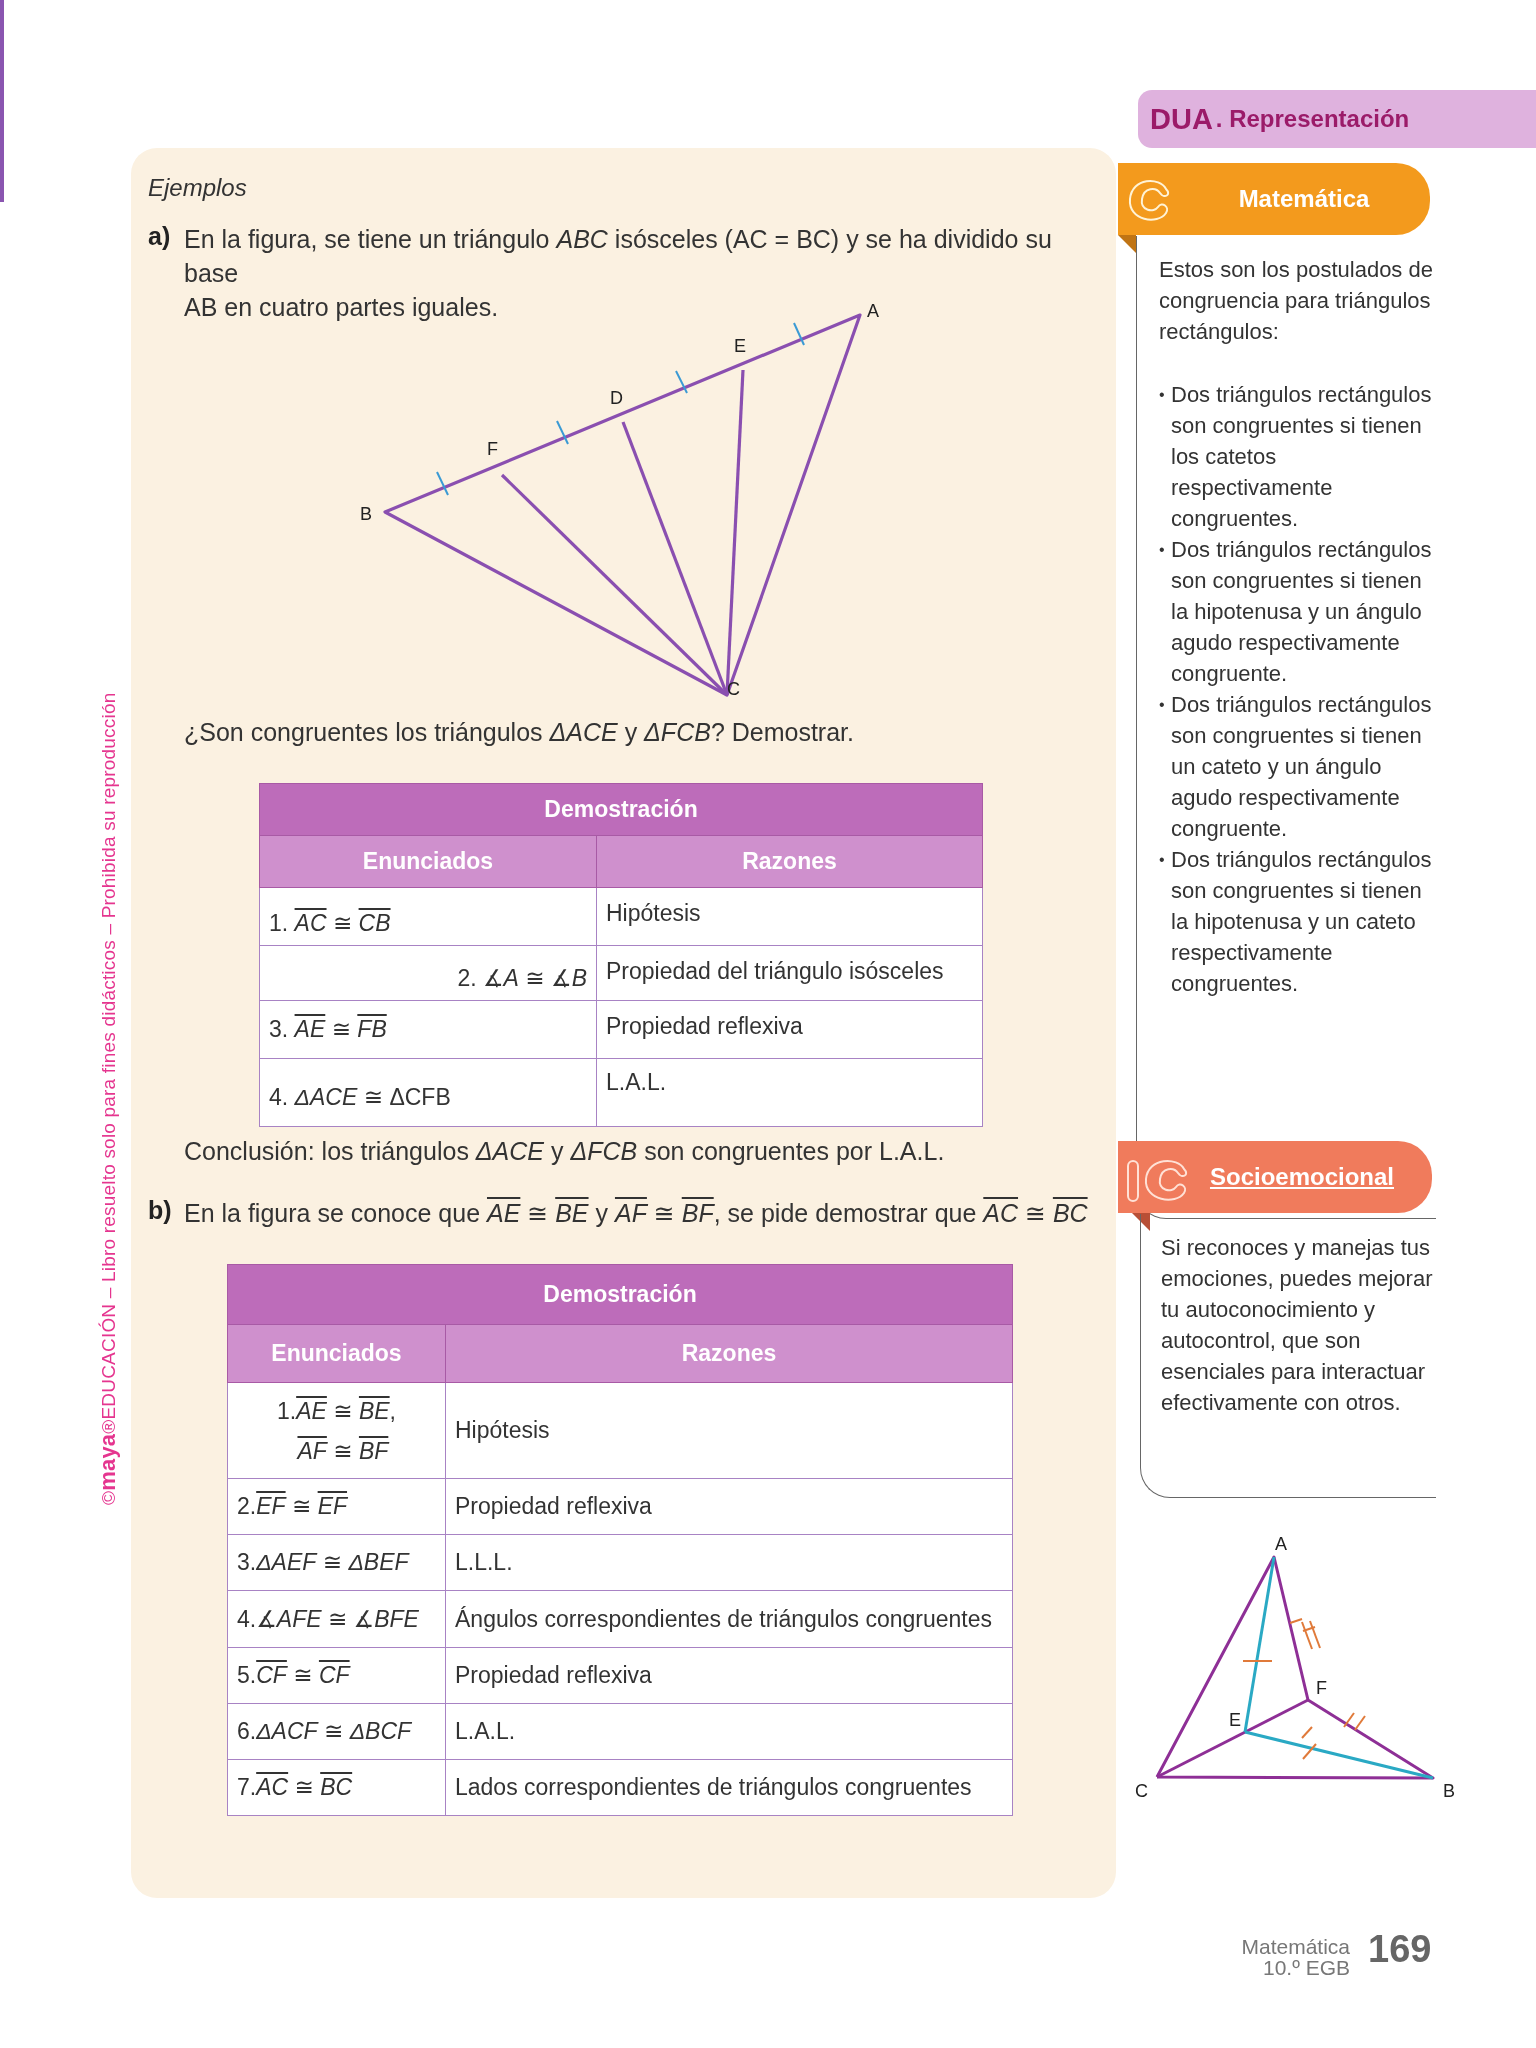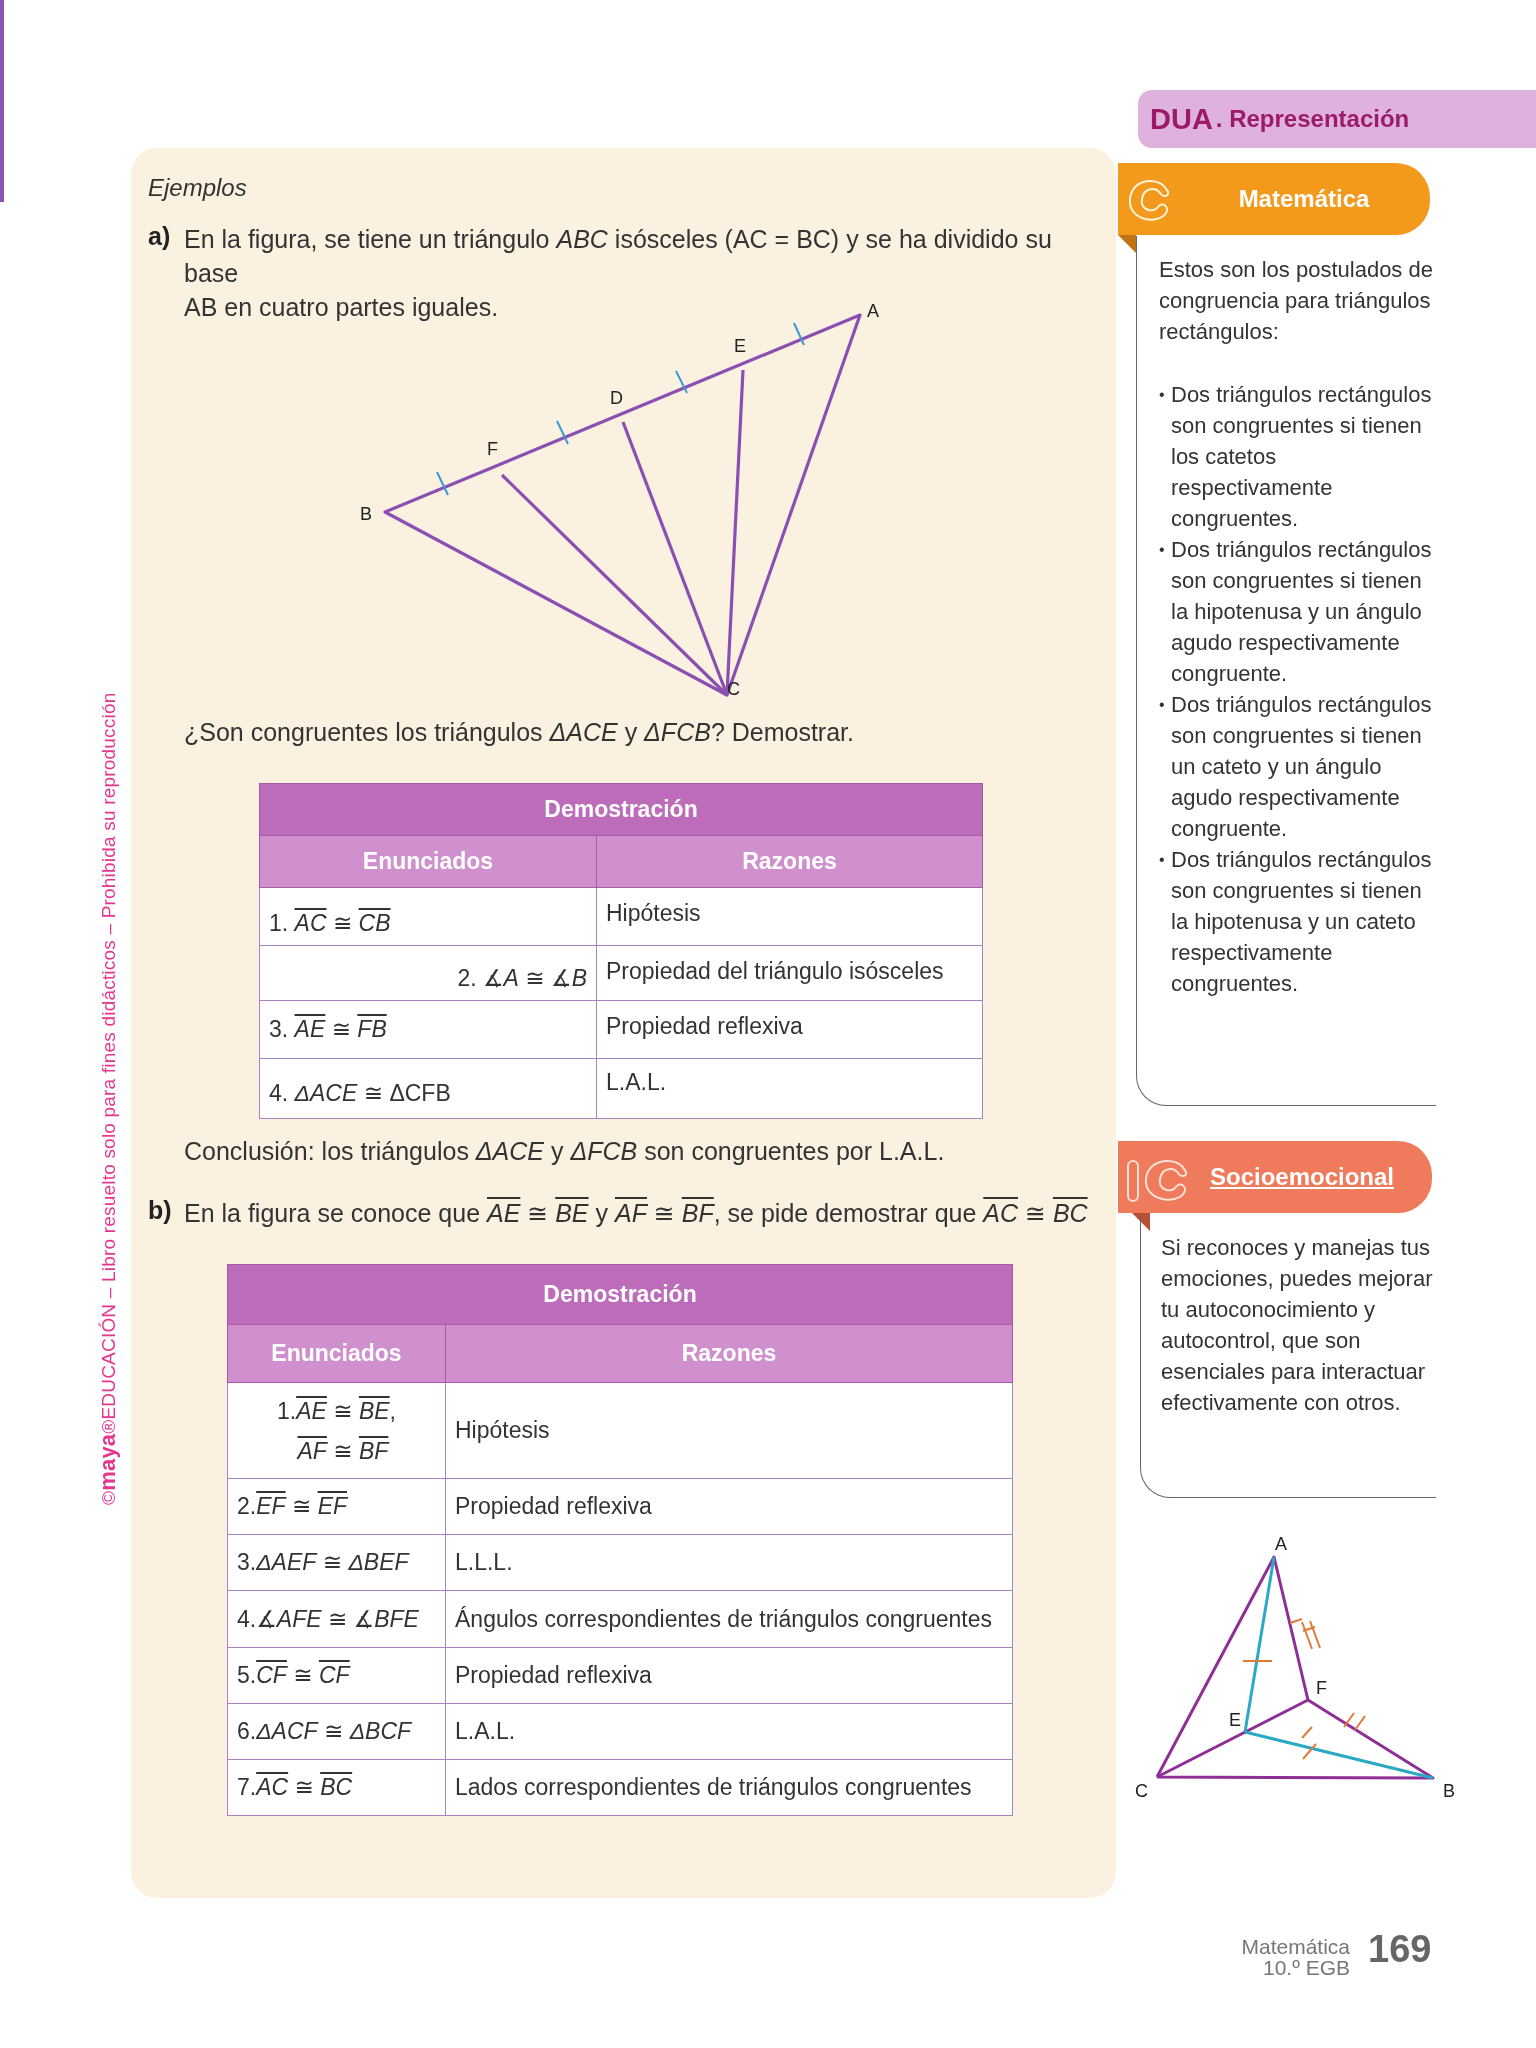--- a/index.html
+++ b/index.html
@@ -124,21 +124,21 @@
     <td style="vertical-align:top; padding-top:12px;">Hipótesis</td>
   </tr>
   <tr style="height:55px;">
     <td class="st" style="padding-top:10px;text-align:right;"><span>2.</span> <i>∡A</i> <span>≅</span> <i>∡B</i></td>
     <td style="vertical-align:top; padding-top:12px;">Propiedad del triángulo isósceles</td>
   </tr>
   <tr style="height:58px;">
     <td class="st" style=""><span>3.</span> <span class="ov">AE</span> <span>≅</span> <span class="ov">FB</span></td>
     <td style="vertical-align:top; padding-top:12px;">Propiedad reflexiva</td>
   </tr>
-  <tr style="height:60px;margin-top:9px;">
+  <tr style="height:68px;margin-top:9px;">
     <td class="st" style="padding-top:10px;"><span>4.</span> <i>ΔACE</i> <span>≅</span> <span>ΔCFB</span></td>
     <td style="vertical-align:top; padding-top:10px;">L.A.L.</td>
   </tr>
 </tbody>
   </table>
 
 <div class="para" style="left:184px; top:1134px;">
   <span>Conclusión: los triángulos </span><i>ΔACE</i><span> y </span><i>ΔFCB</i><span> son congruentes por L.A.L.</span>
 </div>
 
@@ -195,21 +195,21 @@
     <span class="rep">. Representación</span>
 </div>
 
 <div class="tab-header" style="left:1118px; top:163px; width:312px; background:#f39a1d;">
   <svg class="glyph" width="60" height="60" viewBox="0 0 60 60">
     <path d="M44 18 C38 6 10 6 8 28 C6 50 36 54 44 42 C48 36 40 30 36 36 C32 42 18 40 20 28 C22 16 34 16 38 22 C42 28 50 24 44 18 Z" fill="none" stroke="#fff3d6" stroke-width="2"></path>
   </svg>
   <span style="padding-left:60px;">Matemática</span>
 </div>
 <div class="fold" style="left:1118px; top:235px; border-width:0 18px 18px 0; border-color:transparent #c07414 transparent transparent;"></div>
-<div class="card" style="left:1136px; top:236px; width:300px; height:870px; padding:18px 0 0 22px;">
+<div class="card" style="left:1136px; top:236px; width:300px; height:983px; padding:18px 0 0 22px;">
   <p>Estos son los postulados de congruencia para triángulos rectángulos:</p>
   <ul>
     <li>Dos triángulos rectángulos son congruentes si tienen los catetos respectivamente congruentes.</li>
     <li>Dos triángulos rectángulos son congruentes si tienen la hipotenusa y un ángulo agudo respectivamente congruente.</li>
     <li>Dos triángulos rectángulos son congruentes si tienen un cateto y un ángulo agudo respectivamente congruente.</li>
     <li>Dos triángulos rectángulos son congruentes si tienen la hipotenusa y un cateto respectivamente congruentes.</li>
   </ul>
 </div>
 
 <div class="tab-header" style="left:1118px; top:1141px; width:314px; background:#f07b5c;">

